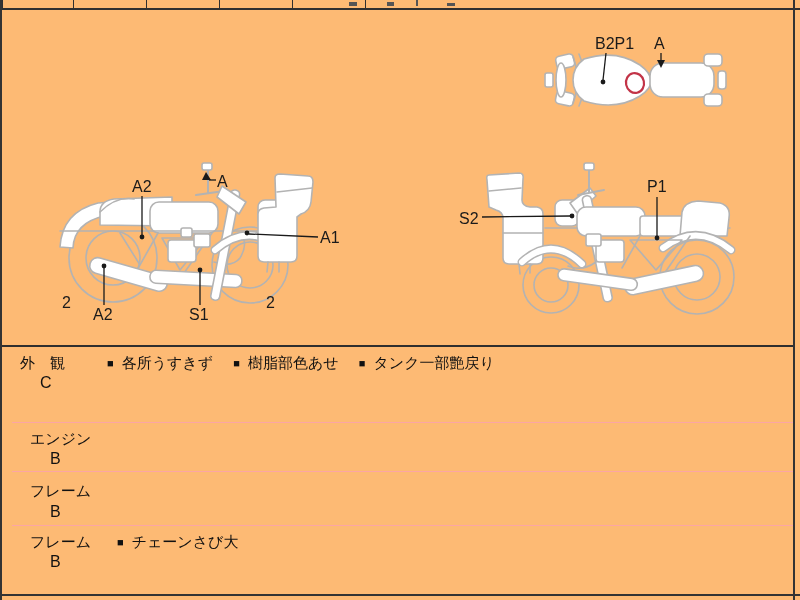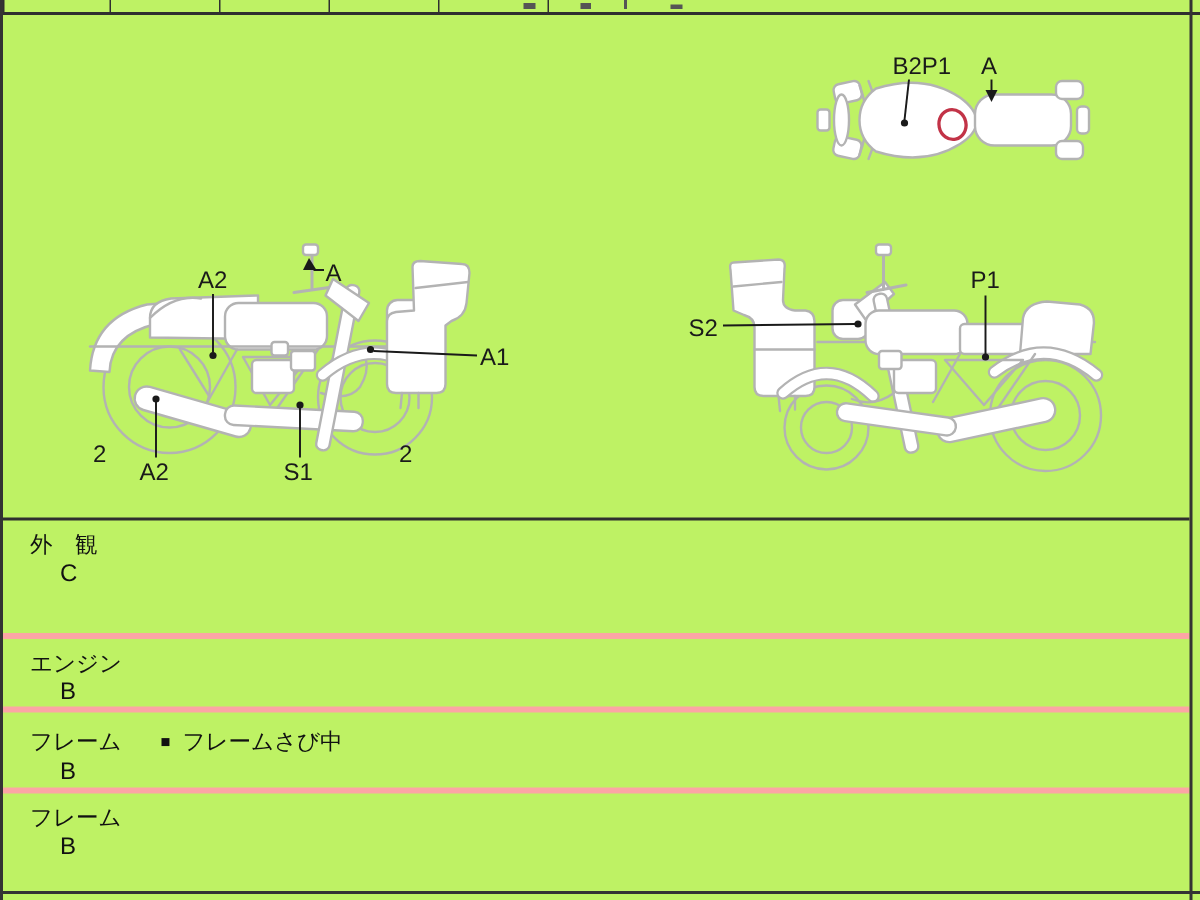--- a/index.html
+++ b/index.html
@@ -1,37 +1,37 @@
 <!DOCTYPE html>
 <html><head>
 <meta charset="utf-8">
 <style>
   html,body{margin:0;padding:0;background:#fff;}
   .screen{
-    position:relative;width:800px;height:600px;background:#bef264;overflow:hidden;
+    position:relative;width:800px;height:600px;background:#fdba74;overflow:hidden;
     font-family:"Liberation Sans","DejaVu Sans",sans-serif;color:#111;
   }
   
   .edge{position:absolute;background:#333;}
   .edge.left{left:0;top:0;width:2px;height:600px;}
   .edge.right{left:793px;top:0;width:2px;height:600px;}
   .edge.bottom{left:0;top:594px;width:800px;height:2px;}
 
   
   .top-strip{position:absolute;left:0;top:0;width:800px;height:9px;}
   .top-strip .divider{position:absolute;top:0;width:1px;height:9px;background:#2f2f2f;}
   .top-strip .frag{position:absolute;background:#555;}
   .top-strip .rule{position:absolute;left:0;top:8px;width:800px;height:2px;background:#2f2f2f;}
 
   .diagram-svg{position:absolute;left:0;top:0;}
 
   
   .condition-table{position:absolute;left:2px;top:345px;width:791px;height:249px;border-top:2px solid #2f2f2f;}
   .crow{position:relative;box-sizing:border-box;padding:6px 0 0 0;}
-  .crow + .crow{border-top:4px solid #fca5a5;}
+  .crow + .crow{border-top:1px solid #fca5a5;margin-left:10px;}
   .crow .cat{position:absolute;left:18px;top:7px;font-size:15px;white-space:pre;}
   .crow .grade{position:absolute;left:38px;top:27px;font-size:16px;}
   .crow .items{position:absolute;left:105px;top:7px;font-size:15px;white-space:nowrap;}
   .item{margin-right:16px;}
   .bullet{font-size:11px;margin-right:8px;vertical-align:1px;}
   .r1{height:75px;}
   .r2{height:49px;}
   .r3{height:54px;text-align:center;}
   .r4{height:69px;}
   .r3 .cat{top:10px;} .r3 .grade{top:31px;} .r3 .items{top:10px;}
@@ -175,37 +175,42 @@
       <circle cx="657" cy="238" r="2.4" stroke="none"></circle>
       <text x="647" y="192" stroke="none">P1</text>
     </g>
   </svg>
 
   <div class="condition-table">
 
     <div class="crow r1">
       <span class="cat">外　観</span>
       <span class="grade">C</span>
+      <span class="items">
+        <span class="item"><span class="bullet">■</span><span>各所うすきず</span></span>
+        <span class="item"><span class="bullet">■</span><span>樹脂部色あせ</span></span>
+        <span class="item"><span class="bullet">■</span><span>タンク一部艶戻り</span></span>
+      </span>
     </div>
 
     <div class="crow r2">
       <span class="cat">エンジン</span>
       <span class="grade">B</span>
     </div>
 
     <div class="crow r3">
       <span class="cat">フレーム</span>
       <span class="grade">B</span>
-      <span class="items">
-        <span class="item"><span class="bullet">■</span><span>フレームさび中</span></span>
-      </span>
     </div>
 
     <div class="crow r4">
       <span class="cat">フレーム</span>
       <span class="grade">B</span>
+      <span class="items">
+        <span class="item"><span class="bullet">■</span><span>チェーンさび大</span></span>
+      </span>
     </div>
   </div>
 
   <div class="edge left"></div>
   <div class="edge right"></div>
   <div class="edge bottom"></div>
 </div>
 
 </body></html>

